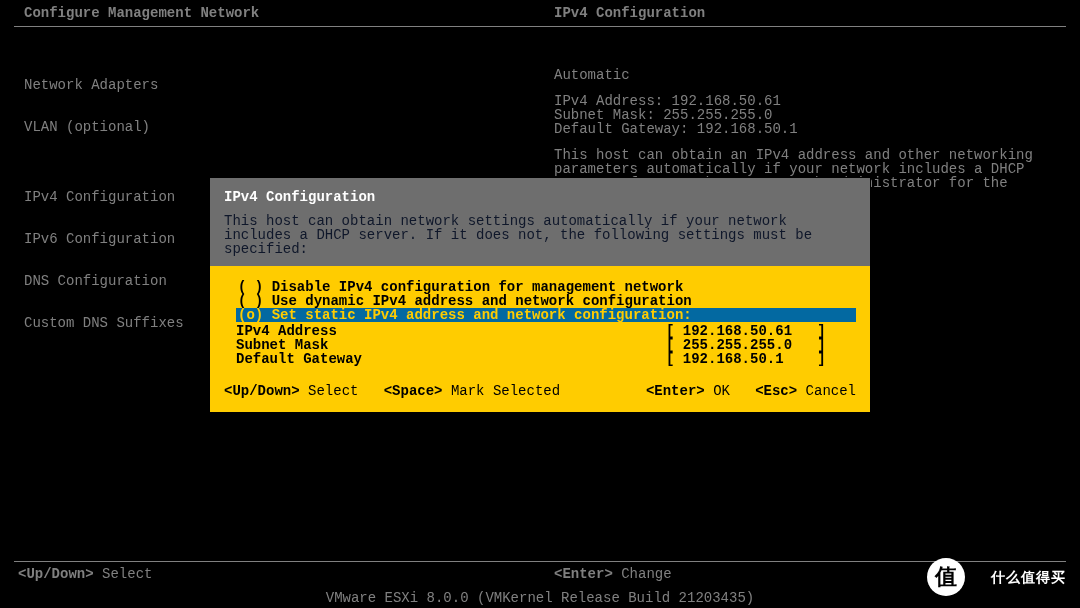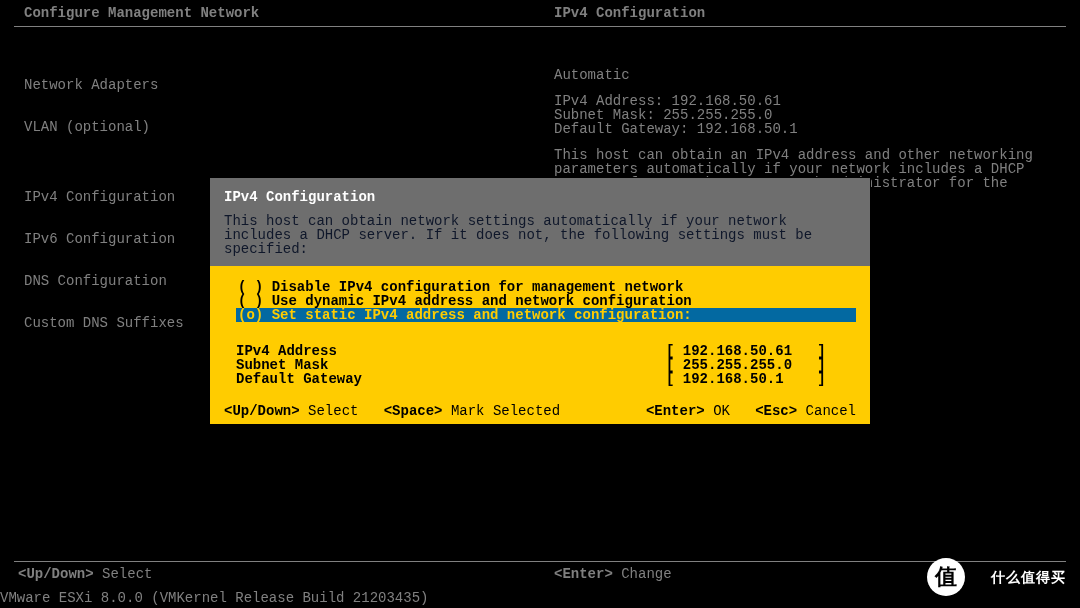--- a/index.html
+++ b/index.html
@@ -72,21 +72,21 @@
   .foot-right {
     position: absolute;
     left: 554px;
     bottom: 27px;
   }
   .version {
     position: absolute;
     left: 0;
     right: 0;
     bottom: 3px;
-    text-align: left;
+    text-align: center;
   }
   b.k { font-weight: bold; }
 
   
   .dialog {
     position: absolute;
     left: 210px;
     top: 178px;
     width: 660px;
     background: #FFCC00;
@@ -112,31 +112,31 @@
     font-weight: bold;
     font-family: inherit;
     white-space: pre;
     padding: 0 2px;
   }
   .opt-row.selected {
     background: #0369a1;
     color: #FFCC00;
   }
   .fields {
-    margin-top: 22px;
+    margin-top: 2px;
     font-weight: bold;
   }
   .field-row {
     display: flex;
     justify-content: flex-start;
   }
   .field-label { width: 430px; }
   .field-val { white-space: pre; }
   .dialog-foot {
-    padding: 14px 14px 6px 14px;
+    padding: 14px 14px 14px 14px;
     display: flex;
     justify-content: space-between;
     font-weight: bold;
   }
   .dialog-foot span.hint { font-weight: normal; }
 
   
   .watermark {
     position: absolute;
     right: 14px;

